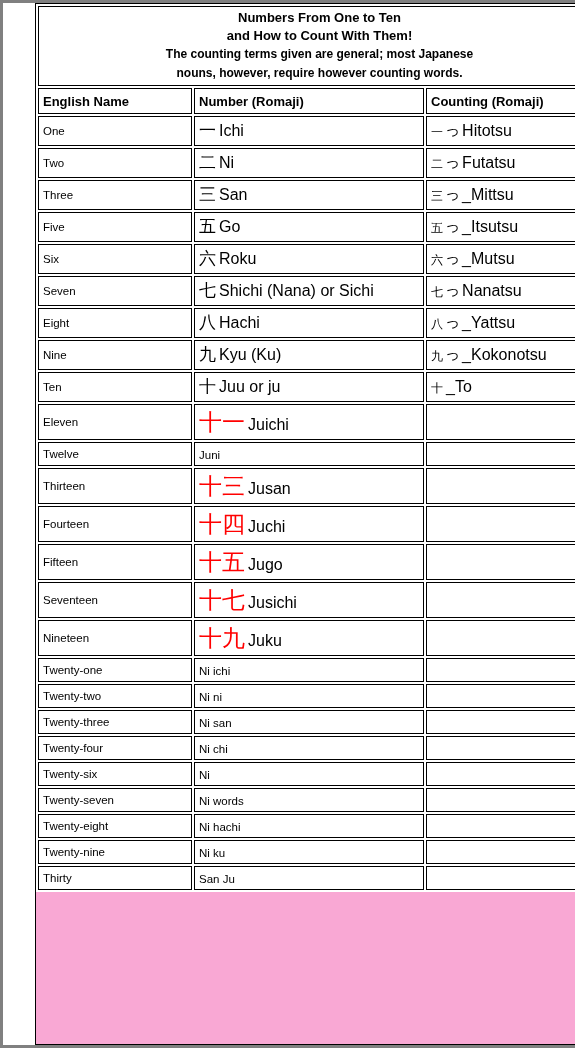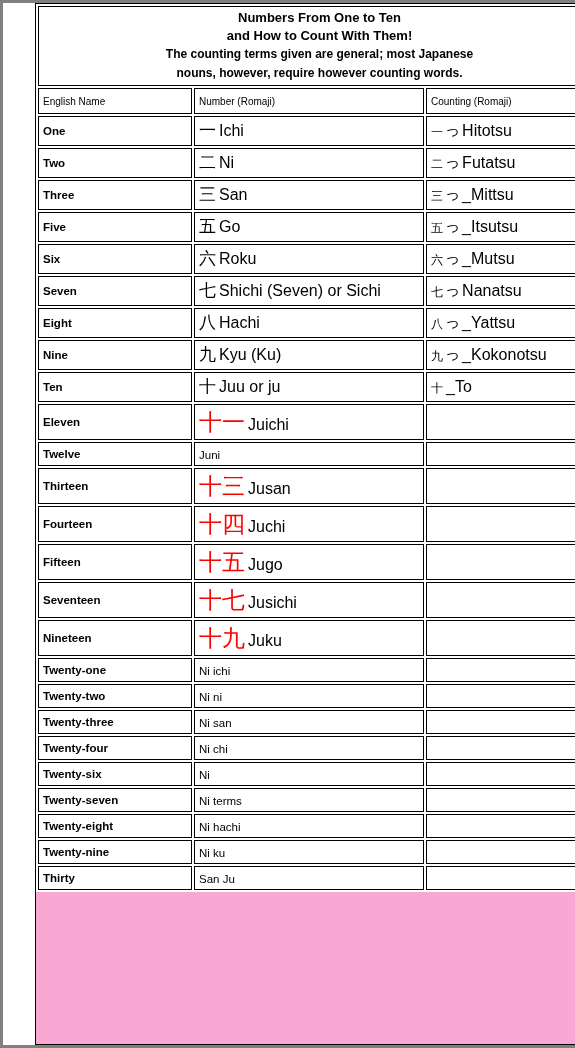--- a/index.html
+++ b/index.html
@@ -67,33 +67,32 @@
     white-space: nowrap;
   }
 
   
   col.c-english { width: 154px; }
   col.c-number  { width: 230px; }
   col.c-count   { width: 175px; }
 
   
   td.col-header {
-    font-size: 10px;
-    font-weight: normal;
+    font-size: 13px;
+    font-weight: bold;
     color: #000000;
     height: 20px;
     padding: 2px 5px;
   }
 
   
   td.english {
     font-size: 11.5px;
     padding: 2px 5px;
     white-space: nowrap;
-    font-weight: bold;
   }
   td.cell-kanji {
     padding: 1px 5px;
     white-space: nowrap;
   }
 
   
   .kanji {
     font-family: "DejaVu Sans", sans-serif;
     font-size: 17px;
@@ -177,21 +176,21 @@
             <td class="cell-kanji"><span class="kanji">五</span><span class="romaji">Go</span></td>
             <td class="cell-kanji"><span class="kanji counter">五 つ</span><span class="romaji">_Itsutsu</span></td>
           </tr>
           <tr class="tall">
             <td class="english">Six</td>
             <td class="cell-kanji"><span class="kanji">六</span><span class="romaji">Roku</span></td>
             <td class="cell-kanji"><span class="kanji counter">六 つ</span><span class="romaji">_Mutsu</span></td>
           </tr>
           <tr class="tall">
             <td class="english">Seven</td>
-            <td class="cell-kanji"><span class="kanji">七</span><span class="romaji">Shichi (Seven) or Sichi</span></td>
+            <td class="cell-kanji"><span class="kanji">七</span><span class="romaji">Shichi (Nana) or Sichi</span></td>
             <td class="cell-kanji"><span class="kanji counter">七 つ</span><span class="romaji">Nanatsu</span></td>
           </tr>
           <tr class="tall">
             <td class="english">Eight</td>
             <td class="cell-kanji"><span class="kanji">八</span><span class="romaji">Hachi</span></td>
             <td class="cell-kanji"><span class="kanji counter">八 つ</span><span class="romaji">_Yattsu</span></td>
           </tr>
           <tr class="tall">
             <td class="english">Nine</td>
             <td class="cell-kanji"><span class="kanji">九</span><span class="romaji">Kyu (Ku)</span></td>
@@ -257,21 +256,21 @@
             <td class="cell-kanji"><span class="plain">Ni chi</span></td>
             <td class="cell-kanji empty-cell">&nbsp;</td>
           </tr>
           <tr class="short">
             <td class="english">Twenty-six</td>
             <td class="cell-kanji"><span class="plain">Ni</span></td>
             <td class="cell-kanji empty-cell">&nbsp;</td>
           </tr>
           <tr class="short">
             <td class="english">Twenty-seven</td>
-            <td class="cell-kanji"><span class="plain">Ni terms</span></td>
+            <td class="cell-kanji"><span class="plain">Ni words</span></td>
             <td class="cell-kanji empty-cell">&nbsp;</td>
           </tr>
           <tr class="short">
             <td class="english">Twenty-eight</td>
             <td class="cell-kanji"><span class="plain">Ni hachi</span></td>
             <td class="cell-kanji empty-cell">&nbsp;</td>
           </tr>
           <tr class="short">
             <td class="english">Twenty-nine</td>
             <td class="cell-kanji"><span class="plain">Ni ku</span></td>

